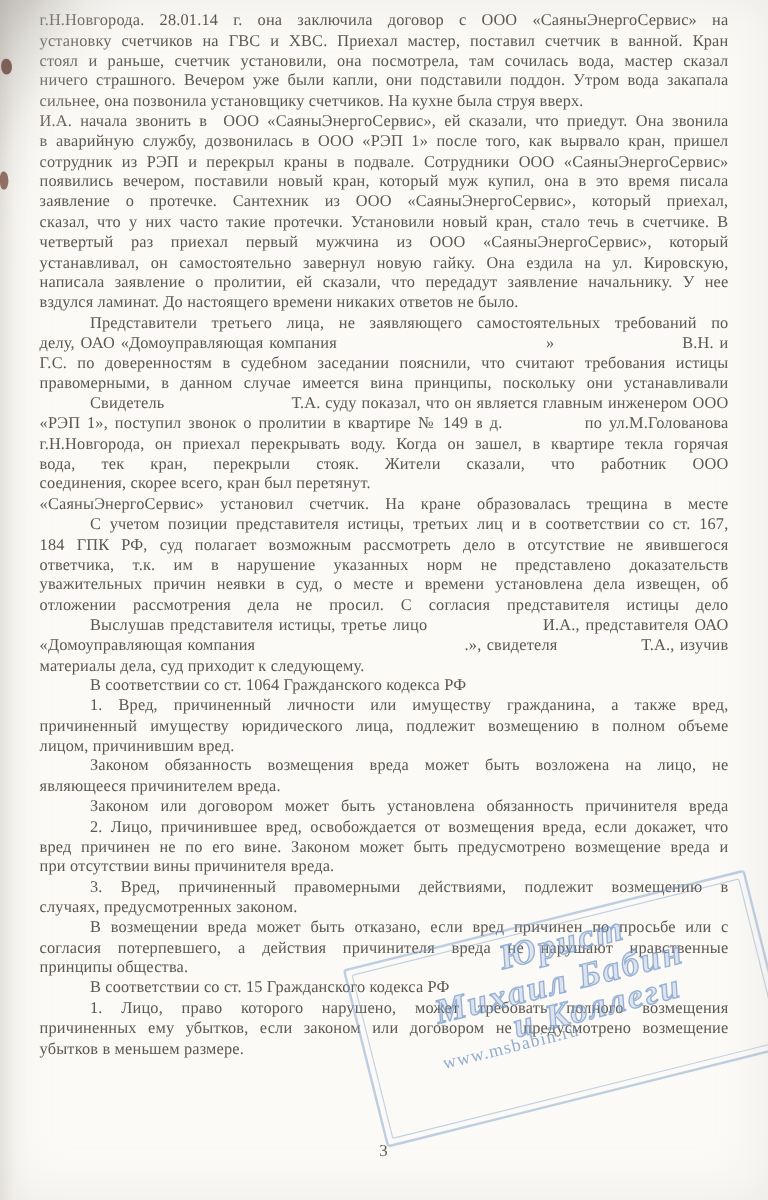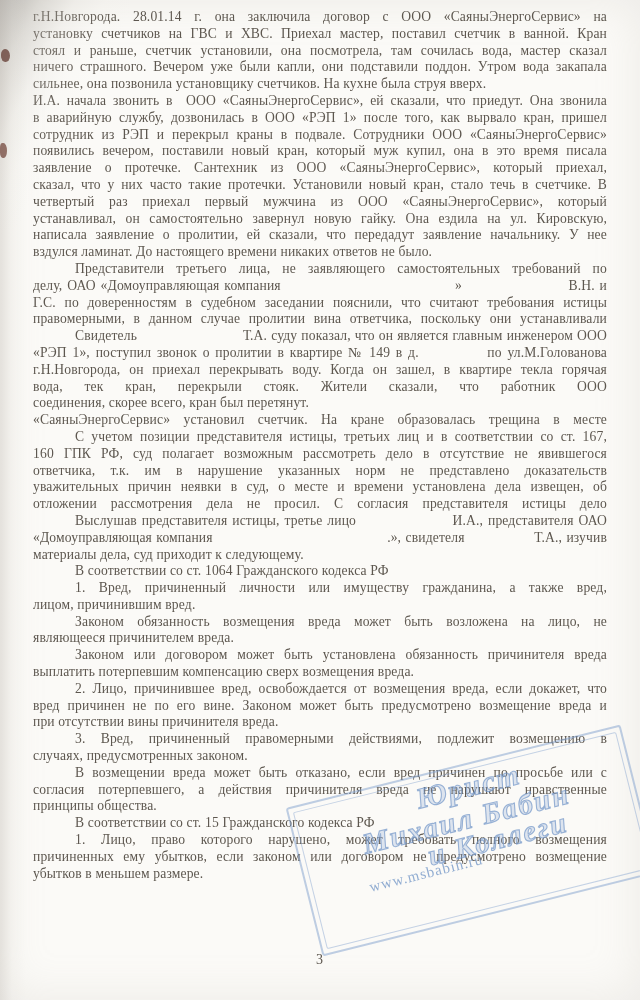--- a/index.html
+++ b/index.html
@@ -91,42 +91,42 @@
       <div class="line">появились вечером, поставили новый кран, который муж купил, она в это время писала</div>
       <div class="line">заявление о протечке. Сантехник из ООО «СаяныЭнергоСервис», который приехал,</div>
       <div class="line">сказал, что у них часто такие протечки. Установили новый кран, стало течь в счетчике. В</div>
       <div class="line">четвертый раз приехал первый мужчина из ООО «СаяныЭнергоСервис», который</div>
       <div class="line">устанавливал, он самостоятельно завернул новую гайку. Она ездила на ул. Кировскую,</div>
       <div class="line">написала заявление о пролитии, ей сказали, что передадут заявление начальнику. У нее</div>
       <div class="line end">вздулся ламинат. До настоящего времени никаких ответов не было.</div>
       <div class="line ind">Представители третьего лица, не заявляющего самостоятельных требований по</div>
       <div class="line">делу, ОАО «Домоуправляющая компания&nbsp;&nbsp;&nbsp;&nbsp;&nbsp;&nbsp;&nbsp;&nbsp;&nbsp;&nbsp;&nbsp;&nbsp;&nbsp;&nbsp;&nbsp;&nbsp;&nbsp;&nbsp;&nbsp;&nbsp;&nbsp;&nbsp;&nbsp;&nbsp;&nbsp;&nbsp;&nbsp;&nbsp;&nbsp;&nbsp;&nbsp;&nbsp;&nbsp;&nbsp;&nbsp;&nbsp;»&nbsp;&nbsp;&nbsp;&nbsp;&nbsp;&nbsp;&nbsp;&nbsp;&nbsp;&nbsp;&nbsp;&nbsp;&nbsp;&nbsp;&nbsp;&nbsp;&nbsp;&nbsp;&nbsp;&nbsp;&nbsp;&nbsp;В.Н. и</div>
       <div class="line">Г.С. по доверенностям в судебном заседании пояснили, что считают требования истицы</div>
-      <div class="line">правомерными, в данном случае пролитии вина ответчика, поскольку они устанавливали</div>
+      <div class="line">правомерными, в данном случае имеется вина принципы, поскольку они устанавливали</div>
       <div class="line ind">Свидетель&nbsp;&nbsp;&nbsp;&nbsp;&nbsp;&nbsp;&nbsp;&nbsp;&nbsp;&nbsp;&nbsp;&nbsp;&nbsp;&nbsp;&nbsp;&nbsp;&nbsp;&nbsp;&nbsp;&nbsp;&nbsp;&nbsp;&nbsp;&nbsp;&nbsp;&nbsp;Т.А. суду показал, что он является главным инженером ООО</div>
       <div class="line">«РЭП 1», поступил звонок о пролитии в квартире № 149 в д.&nbsp;&nbsp;&nbsp;&nbsp;&nbsp;&nbsp;&nbsp;&nbsp;&nbsp;&nbsp;&nbsp;&nbsp;по ул.М.Голованова</div>
       <div class="line">г.Н.Новгорода, он приехал перекрывать воду. Когда он зашел, в квартире текла горячая</div>
       <div class="line">вода, тек кран, перекрыли стояк. Жители сказали, что работник ООО</div>
       <div class="line end">соединения, скорее всего, кран был перетянут.</div>
       <div class="line">«СаяныЭнергоСервис» установил счетчик. На кране образовалась трещина в месте</div>
       <div class="line ind">С учетом позиции представителя истицы, третьих лиц и в соответствии со ст. 167,</div>
-      <div class="line">160 ГПК РФ, суд полагает возможным рассмотреть дело в отсутствие не явившегося</div>
+      <div class="line">184 ГПК РФ, суд полагает возможным рассмотреть дело в отсутствие не явившегося</div>
       <div class="line">ответчика, т.к. им в нарушение указанных норм не представлено доказательств</div>
       <div class="line">уважительных причин неявки в суд, о месте и времени установлена дела извещен, об</div>
       <div class="line">отложении рассмотрения дела не просил. С согласия представителя истицы дело</div>
       <div class="line ind">Выслушав представителя истицы, третье лицо&nbsp;&nbsp;&nbsp;&nbsp;&nbsp;&nbsp;&nbsp;&nbsp;&nbsp;&nbsp;&nbsp;&nbsp;&nbsp;&nbsp;&nbsp;&nbsp;&nbsp;&nbsp;&nbsp;&nbsp;И.А., представителя ОАО</div>
       <div class="line">«Домоуправляющая компания&nbsp;&nbsp;&nbsp;&nbsp;&nbsp;&nbsp;&nbsp;&nbsp;&nbsp;&nbsp;&nbsp;&nbsp;&nbsp;&nbsp;&nbsp;&nbsp;&nbsp;&nbsp;&nbsp;&nbsp;&nbsp;&nbsp;&nbsp;&nbsp;&nbsp;&nbsp;&nbsp;&nbsp;&nbsp;&nbsp;&nbsp;&nbsp;&nbsp;&nbsp;&nbsp;&nbsp;&nbsp;&nbsp;&nbsp;&nbsp;.», свидетеля&nbsp;&nbsp;&nbsp;&nbsp;&nbsp;&nbsp;&nbsp;&nbsp;&nbsp;&nbsp;&nbsp;&nbsp;&nbsp;&nbsp;&nbsp;&nbsp;Т.А., изучив</div>
       <div class="line end">материалы дела, суд приходит к следующему.</div>
       <div class="line ind end">В соответствии со ст. 1064 Гражданского кодекса РФ</div>
       <div class="line ind">1. Вред, причиненный личности или имуществу гражданина, а также вред,</div>
+      <div class="line">причиненный имуществу юридического лица, подлежит возмещению в полном объеме</div>
       <div class="line end">лицом, причинившим вред.</div>
       <div class="line ind">Законом обязанность возмещения вреда может быть возложена на лицо, не</div>
       <div class="line end">являющееся причинителем вреда.</div>
       <div class="line ind">Законом или договором может быть установлена обязанность причинителя вреда</div>
-      <div class="line end">выплатить потерпевшим компенсацию сверх возмещения вреда.</div>
       <div class="line ind">2. Лицо, причинившее вред, освобождается от возмещения вреда, если докажет, что</div>
       <div class="line">вред причинен не по его вине. Законом может быть предусмотрено возмещение вреда и</div>
       <div class="line end">при отсутствии вины причинителя вреда.</div>
       <div class="line ind">3. Вред, причиненный правомерными действиями, подлежит возмещению в</div>
       <div class="line end">случаях, предусмотренных законом.</div>
       <div class="line ind">В возмещении вреда может быть отказано, если вред причинен по просьбе или с</div>
       <div class="line">согласия потерпевшего, а действия причинителя вреда не нарушают нравственные</div>
       <div class="line end">принципы общества.</div>
       <div class="line ind end">В соответствии со ст. 15 Гражданского кодекса РФ</div>
       <div class="line ind">1. Лицо, право которого нарушено, может требовать полного возмещения</div>

